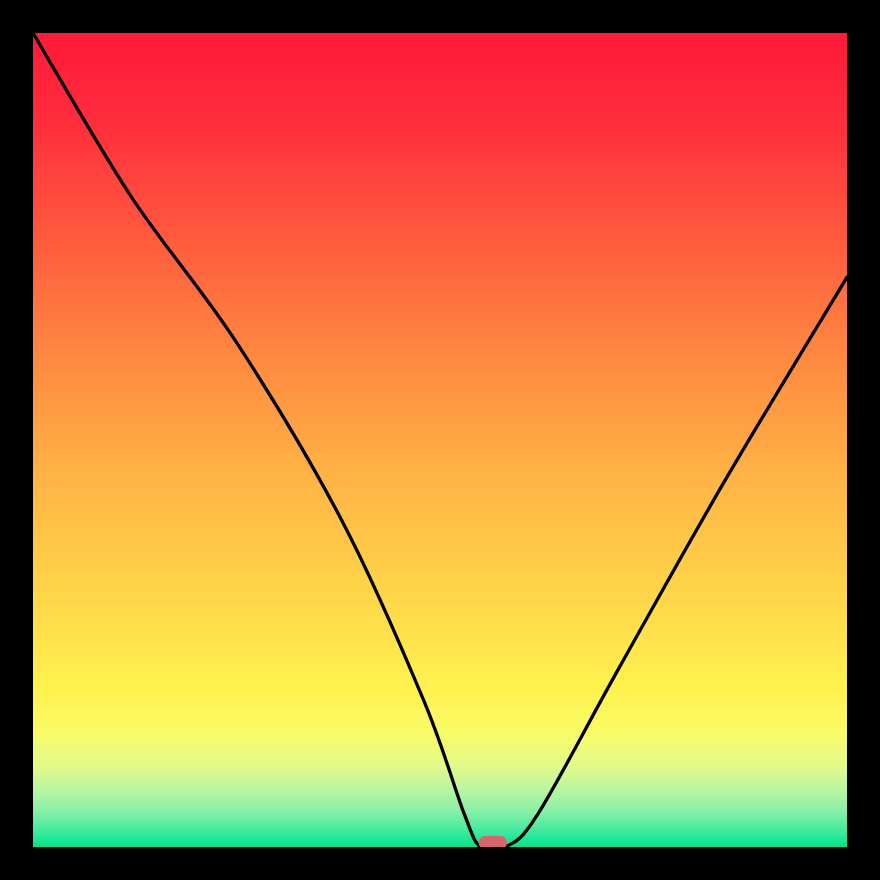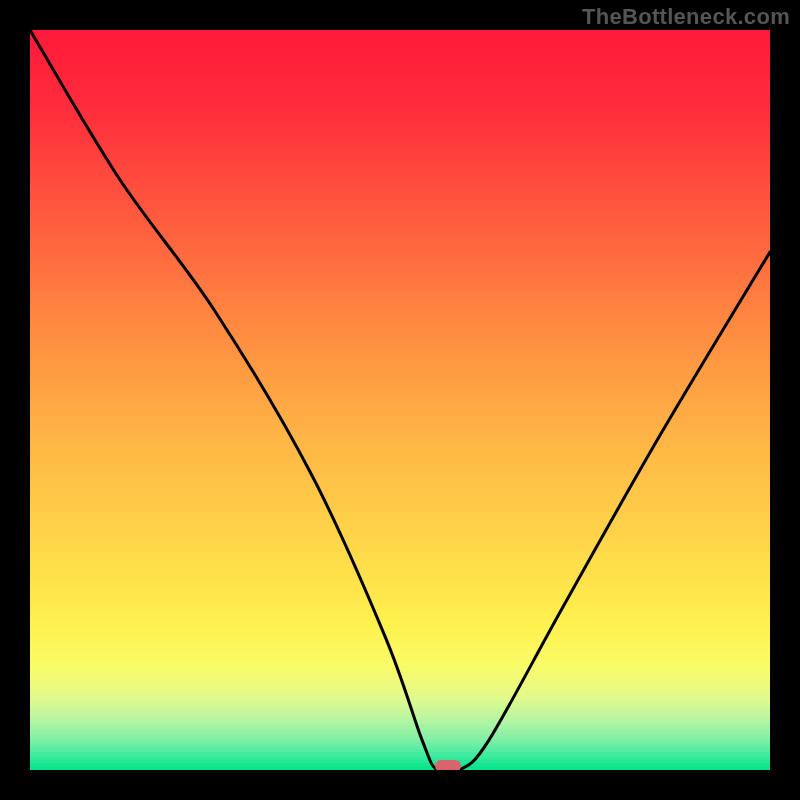--- a/index.html
+++ b/index.html
@@ -55,21 +55,20 @@
     height: 12px;
     border-radius: 6px;
     background: #d9646c;
     transform: translate(-50%, -50%);
   }
 </style>
 </head>
 <body>
 
 <div class="frame">
-  <div class="watermark">TheBottleneck.com</div>
 
   <div class="plot-area">
     <div class="gradient" id="gradient">
         <div class="band" style="top: -1px; height: 4.84615px; background: rgb(255, 26, 58);"></div>
         <div class="band" style="top: 1.85714px; height: 4.84615px; background: rgb(255, 27, 58);"></div>
         <div class="band" style="top: 4.71429px; height: 4.84615px; background: rgb(255, 27, 58);"></div>
         <div class="band" style="top: 7.57143px; height: 4.84615px; background: rgb(255, 28, 58);"></div>
         <div class="band" style="top: 10.4286px; height: 4.84615px; background: rgb(255, 29, 58);"></div>
         <div class="band" style="top: 13.2857px; height: 4.84615px; background: rgb(255, 29, 58);"></div>
         <div class="band" style="top: 16.1429px; height: 4.84615px; background: rgb(255, 30, 58);"></div>

